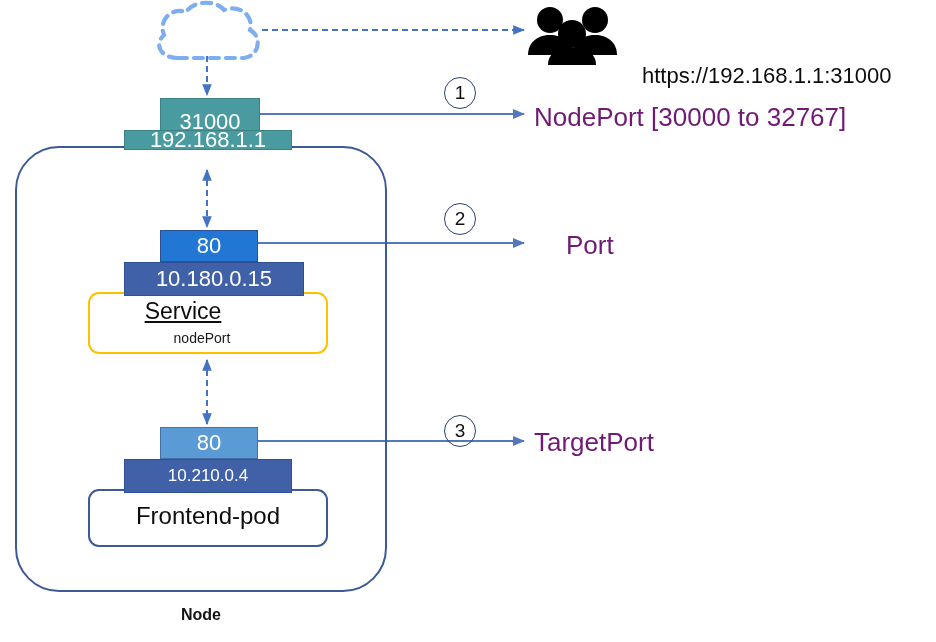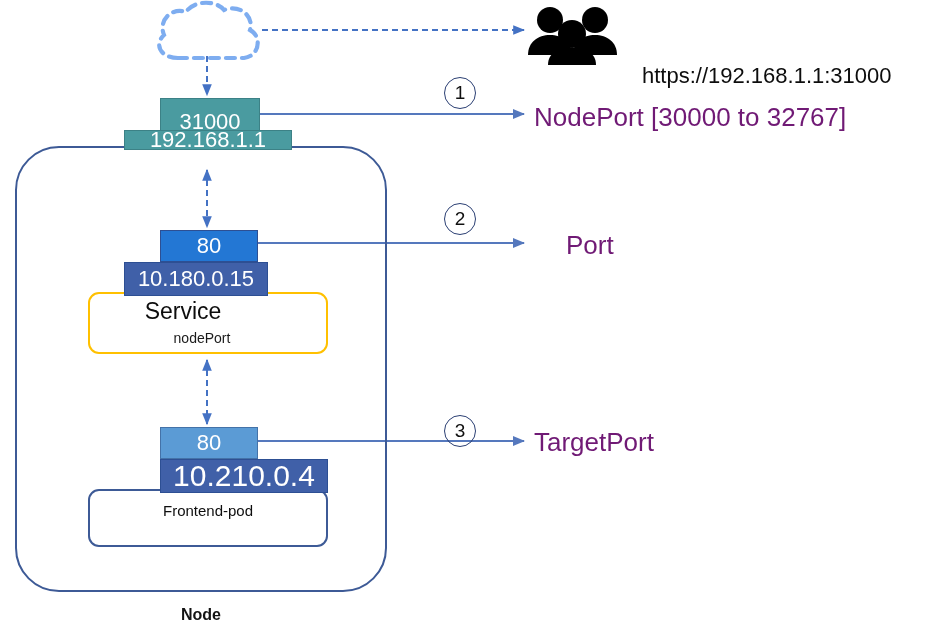--- a/index.html
+++ b/index.html
@@ -83,66 +83,66 @@
     font-size: 22px;
   }
 
   
   .b-svcport {
     left: 160px; top: 230px; width: 98px; height: 32px;
     background: #2377d4; border: 1px solid #2d4f93;
     font-size: 22px;
   }
   .b-svcip {
-    left: 124px; top: 262px; width: 144px; height: 34px;
+    left: 124px; top: 262px; width: 180px; height: 34px;
     background: #4060a8; border: 1px solid #2d4f93;
     font-size: 22px;
   }
   .svc-card {
     left: 88px; top: 292px; width: 240px; height: 62px;
     border: 2px solid #ffc000;
     border-radius: 11px;
     background: #ffffff;
     box-sizing: border-box;
     z-index: 5;
   }
   .svc-title {
     left: 88px; top: 298px; width: 190px;
     text-align: center; font-size: 23px; color: #0d0d0d;
     z-index: 7;
+    text-decoration: underline;
   }
   .svc-sub {
     left: 88px; top: 330px; width: 228px;
     text-align: center; font-size: 14px; color: #1a1a1a;
     z-index: 7;
   }
 
   
   .b-podport {
     left: 160px; top: 427px; width: 98px; height: 32px;
     background: #5b9bd5; border: 1px solid #4472a8;
     font-size: 22px;
   }
   .b-podip {
     left: 124px; top: 459px; width: 168px; height: 34px;
     background: #4060a8; border: 1px solid #2d4f93;
-    font-size: 30px;
-    margin-left: 36px;
+    font-size: 17px;
   }
   .pod-card {
     left: 88px; top: 489px; width: 240px; height: 58px;
     border: 2px solid #3d5a96;
     border-radius: 11px;
     background: #ffffff;
     box-sizing: border-box;
     z-index: 5;
   }
   .pod-title {
     left: 88px; top: 502px; width: 240px;
-    text-align: center; font-size: 15px; color: #0d0d0d;
+    text-align: center; font-size: 24px; color: #0d0d0d;
     z-index: 7;
   }
 
   
   .right-label {
     font-size: 26px;
     color: #701a75;
     white-space: nowrap;
     z-index: 6;
   }

